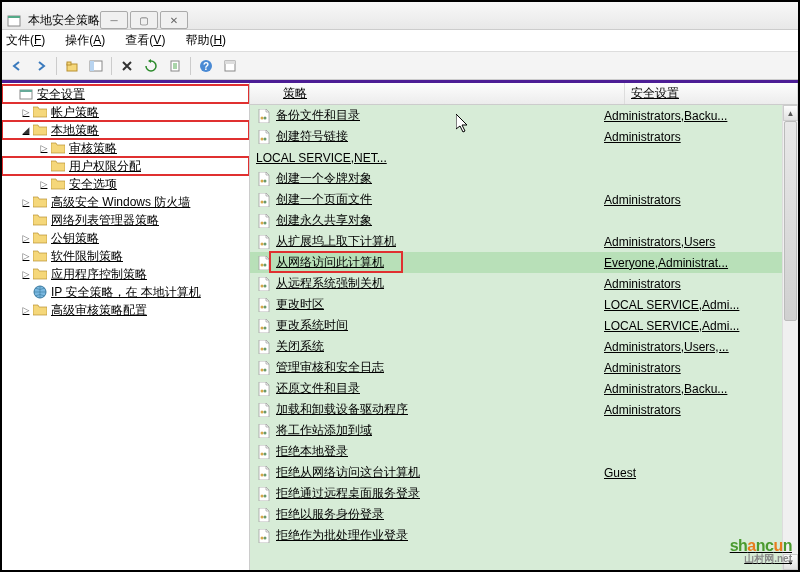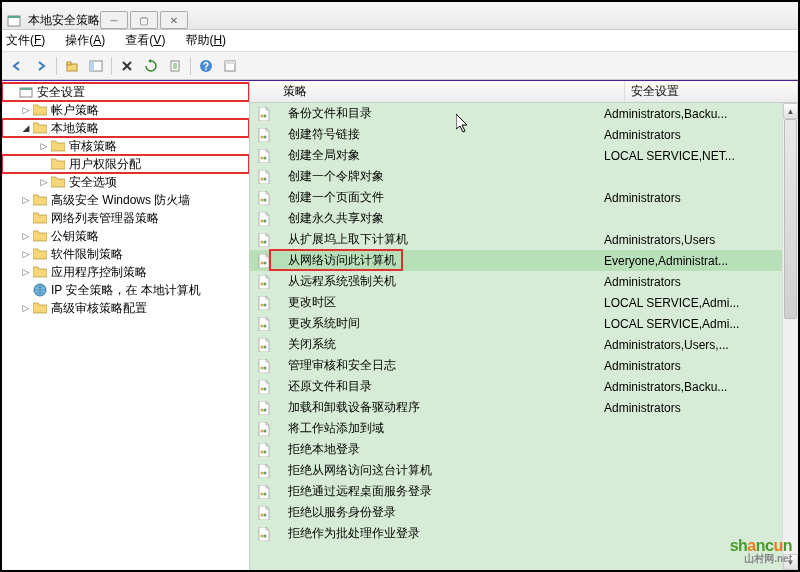--- a/index.html
+++ b/index.html
@@ -8,49 +8,49 @@
 .titlebar { height: 28px; background: linear-gradient(#f8f8f8, #e8e8e8); border-bottom: 1px solid #ccc; display: flex; align-items: flex-end; padding: 0 4px; }
 .titlebar-icon { width: 16px; height: 16px; margin-right: 6px; }
 .titlebar-buttons { display: flex; gap: 2px; }
 .tb-btn { width: 28px; height: 18px; border: 1px solid #aaa; background: #f0f0f0; border-radius: 2px; display: flex; align-items: center; justify-content: center; font-size: 10px; color: #666; }
 .menubar { height: 22px; display: flex; align-items: center; padding: 0 4px; gap: 20px; border-bottom: 1px solid #ddd; }
 .menu-item { cursor: default; }
 .menu-item u { text-decoration: underline; }
 .toolbar { height: 28px; display: flex; align-items: center; padding: 0 4px; gap: 2px; border-bottom: 1px solid #ccc; background: #f4f4f4; }
 .tb-icon { width: 22px; height: 22px; display: flex; align-items: center; justify-content: center; border-radius: 2px; }
 .tb-sep { width: 1px; height: 18px; background: #ccc; margin: 0 2px; }
-.content { flex: 1; display: flex; border-top: 1px solid #4c1d95; overflow: hidden; }
+.content { flex: 1; display: flex; border-top: 3px solid #4c1d95; overflow: hidden; text-decoration: underline; }
 .tree-pane { width: 248px; border-right: 1px solid #ccc; overflow: auto; background: #fff; padding: 2px 0; }
 .tree-node { display: flex; align-items: center; height: 18px; padding-left: 4px; cursor: default; white-space: nowrap; }
 .tree-node .arrow { width: 12px; font-size: 9px; color: #666; display: inline-block; text-align: center; }
 .tree-node .arrow.open { color: #333; }
 .tree-node .ficon { width: 16px; height: 14px; margin-right: 3px; display: inline-flex; align-items: center; justify-content: center; }
 .folder-svg { width: 14px; height: 12px; }
 .tree-node.highlight { outline: 2px solid #e03030; outline-offset: -1px; }
 .tree-node.d1 { padding-left: 18px; }
 .tree-node.d2 { padding-left: 36px; }
 .list-pane { flex: 1; display: flex; flex-direction: column; background: #d7ecd7; overflow: hidden; position: relative; }
 .list-header { height: 22px; display: flex; background: linear-gradient(#fdfdfd,#ececec); border-bottom: 1px solid #ccc; }
 .col { display: flex; align-items: center; padding: 0 6px; border-right: 1px solid #ddd; }
 .col.policy { width: 348px; margin-left: 27px; }
 .col.setting { flex: 1; }
 .list-body { flex: 1; overflow: auto; }
 .list-row { display: flex; height: 21px; align-items: center; }
 .list-row.selected { background: #b8e0b8; }
 .list-row .cell { display: flex; align-items: center; padding: 0 6px; white-space: nowrap; overflow: hidden; }
-.list-row .cell.policy { width: 348px; gap: 12px; }
+.list-row .cell.policy { width: 348px; }
 .list-row .cell.setting { flex: 1; }
 .row-icon { width: 16px; height: 14px; margin-right: 4px; display: inline-flex; align-items: center; justify-content: center; }
 .doc-svg { width: 12px; height: 14px; }
 .red-box { position: absolute; border: 2px solid #e03030; pointer-events: none; z-index: 5; }
 .scrollbar-v { position: absolute; right: 0; top: 22px; bottom: 0; width: 16px; background: #f0f0f0; border-left: 1px solid #ddd; }
 .sb-btn { height: 16px; background: linear-gradient(#fdfdfd,#e0e0e0); border: 1px solid #ccc; display: flex; align-items: center; justify-content: center; font-size: 8px; color: #555; }
 .sb-thumb { position: absolute; top: 16px; left: 1px; right: 1px; height: 200px; background: linear-gradient(#e8e8e8,#d0d0d0); border: 1px solid #bbb; border-radius: 2px; }
 .cursor { position: absolute; z-index: 20; pointer-events: none; }
-.watermark { position: absolute; right: 6px; bottom: 4px; font-size: 16px; font-weight: bold; z-index: 30; letter-spacing: -0.5px; }
+.watermark { position: absolute; right: 6px; bottom: 4px; font-size: 16px; font-weight: bold; z-index: 30; letter-spacing: -0.5px; text-decoration: underline; }
 .watermark .g { color: #4a9a2e; } .watermark .o { color: #e87c1e; }
 .watermark .net { display:block; font-size:10px; color:#888; text-align:right; margin-top:-3px; letter-spacing:0; }
 .root-icon { width:14px; height:14px; }
 .globe-icon { width:14px; height:14px; }
 </style>
 </head>
 <body>
 
 <div class="window">
   <div class="titlebar">
@@ -284,31 +284,20 @@
                   <circle cx="7" cy="9" r="1.5" fill="#6a9a6a"></circle>
                 </svg>
               </span>
               <span>创建符号链接</span>
             </div>
             <div class="cell setting">
               <span>Administrators</span>
             </div>
           </div>
           <div class="list-row">
-            <div class="cell policy">
-              <span class="row-icon">
-                <svg class="doc-svg" viewBox="0 0 12 14">
-                  <path d="M1 0 L8 0 L11 3 L11 14 L1 14 Z" fill="#fff" stroke="#999" stroke-width="0.7"></path>
-                  <path d="M8 0 L8 3 L11 3" fill="none" stroke="#999" stroke-width="0.7"></path>
-                  <circle cx="4" cy="9" r="1.5" fill="#d4a84a"></circle>
-                  <circle cx="7" cy="9" r="1.5" fill="#6a9a6a"></circle>
-                </svg>
-              </span>
-              <span>创建全局对象</span>
-            </div>
             <div class="cell setting">
               <span>LOCAL SERVICE,NET...</span>
             </div>
           </div>
           <div class="list-row">
             <div class="cell policy">
               <span class="row-icon">
                 <svg class="doc-svg" viewBox="0 0 12 14">
                   <path d="M1 0 L8 0 L11 3 L11 14 L1 14 Z" fill="#fff" stroke="#999" stroke-width="0.7"></path>
                   <path d="M8 0 L8 3 L11 3" fill="none" stroke="#999" stroke-width="0.7"></path>
@@ -534,20 +523,23 @@
             <div class="cell policy">
               <span class="row-icon">
                 <svg class="doc-svg" viewBox="0 0 12 14">
                   <path d="M1 0 L8 0 L11 3 L11 14 L1 14 Z" fill="#fff" stroke="#999" stroke-width="0.7"></path>
                   <path d="M8 0 L8 3 L11 3" fill="none" stroke="#999" stroke-width="0.7"></path>
                   <circle cx="4" cy="9" r="1.5" fill="#d4a84a"></circle>
                   <circle cx="7" cy="9" r="1.5" fill="#6a9a6a"></circle>
                 </svg>
               </span>
               <span>拒绝从网络访问这台计算机</span>
+            </div>
+            <div class="cell setting">
+              <span>Guest</span>
             </div>
           </div>
           <div class="list-row">
             <div class="cell policy">
               <span class="row-icon">
                 <svg class="doc-svg" viewBox="0 0 12 14">
                   <path d="M1 0 L8 0 L11 3 L11 14 L1 14 Z" fill="#fff" stroke="#999" stroke-width="0.7"></path>
                   <path d="M8 0 L8 3 L11 3" fill="none" stroke="#999" stroke-width="0.7"></path>
                   <circle cx="4" cy="9" r="1.5" fill="#d4a84a"></circle>
                   <circle cx="7" cy="9" r="1.5" fill="#6a9a6a"></circle>

